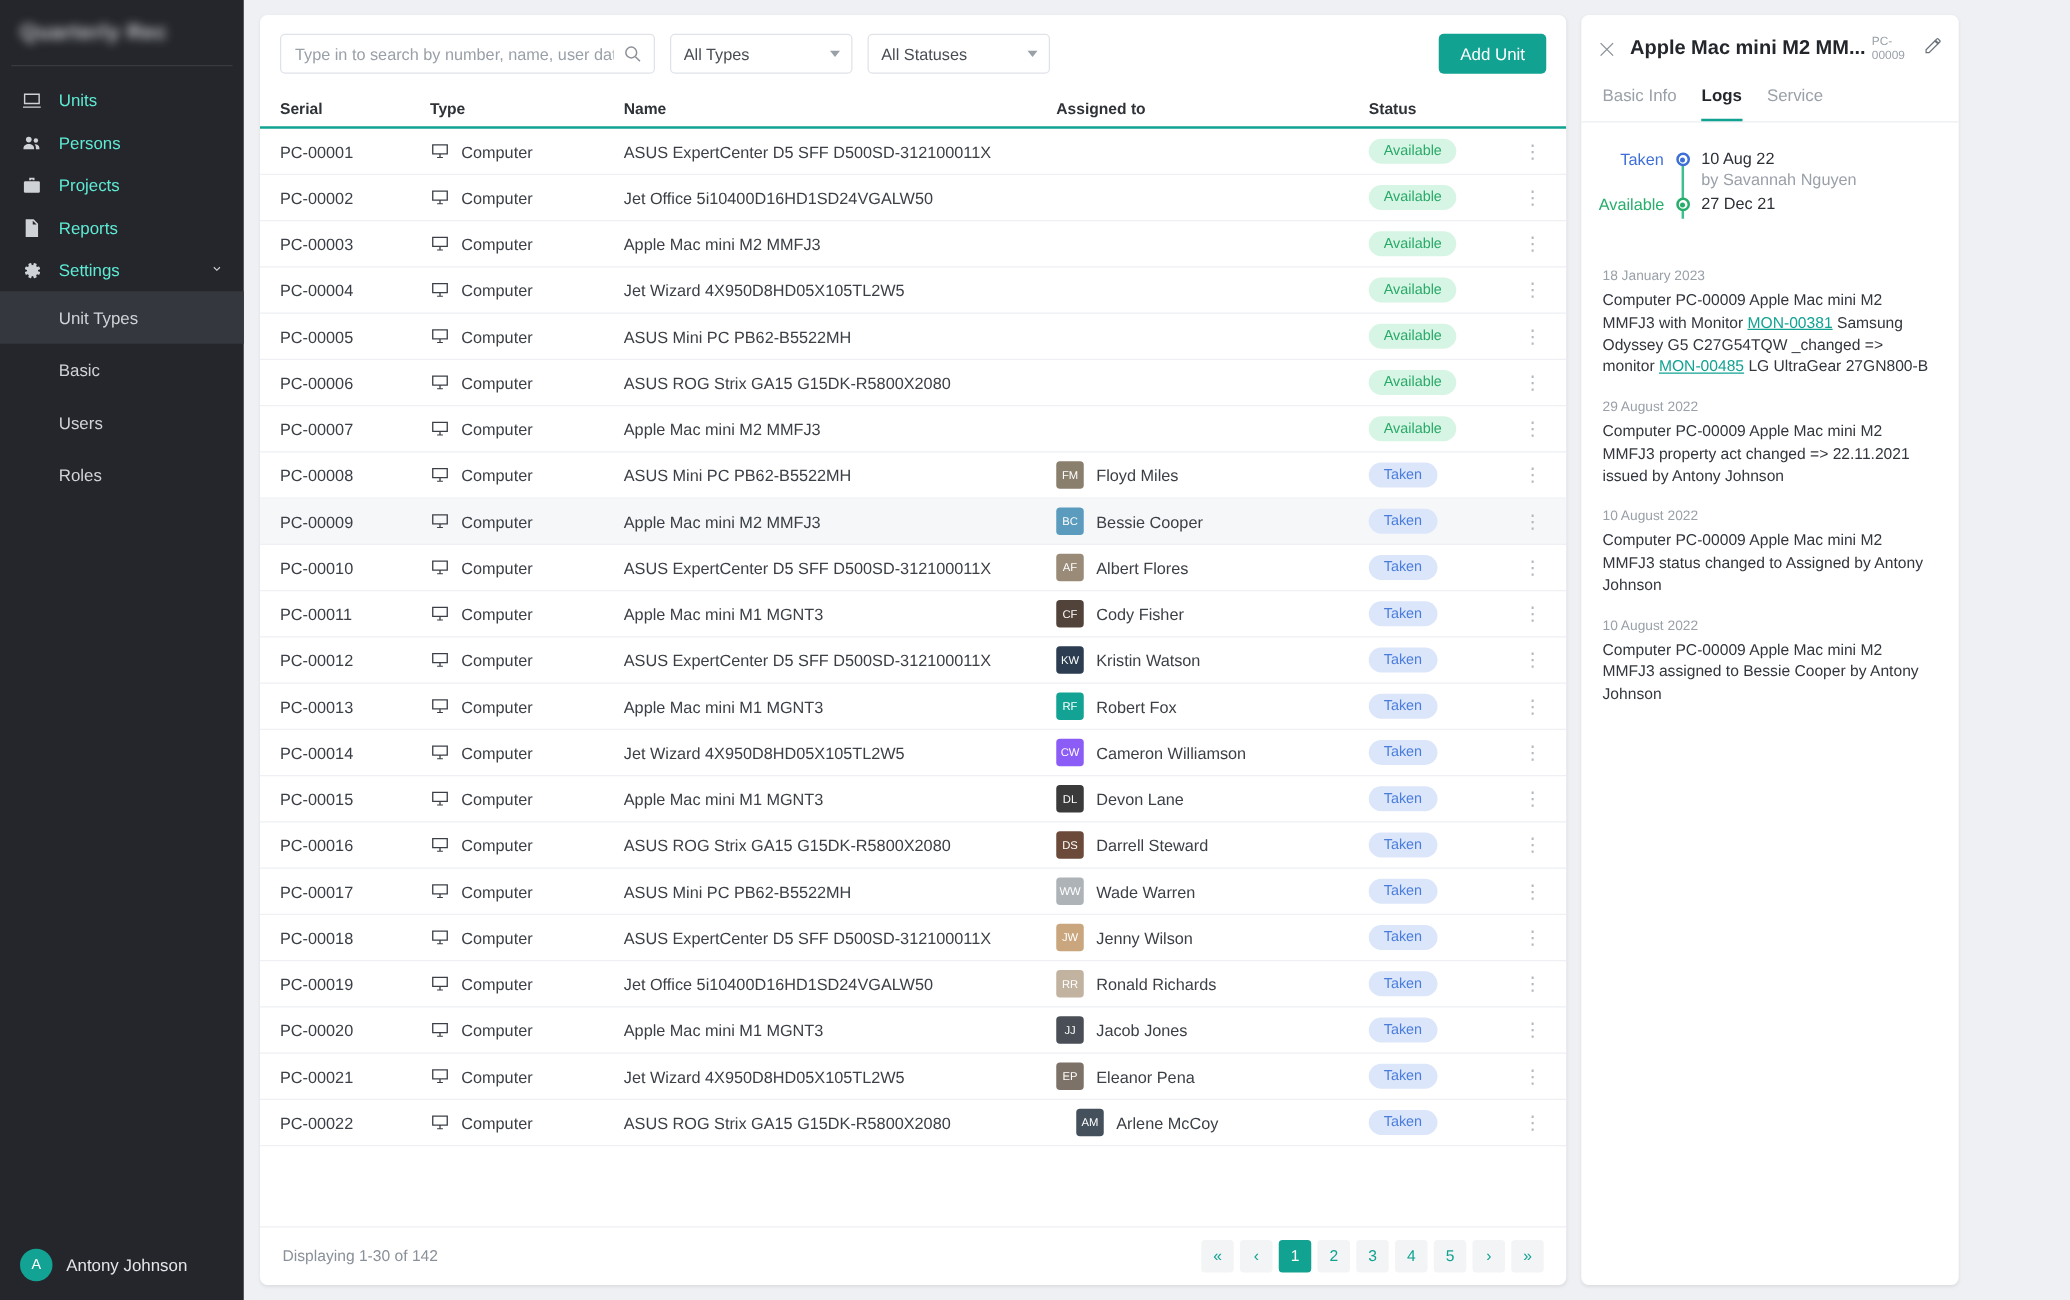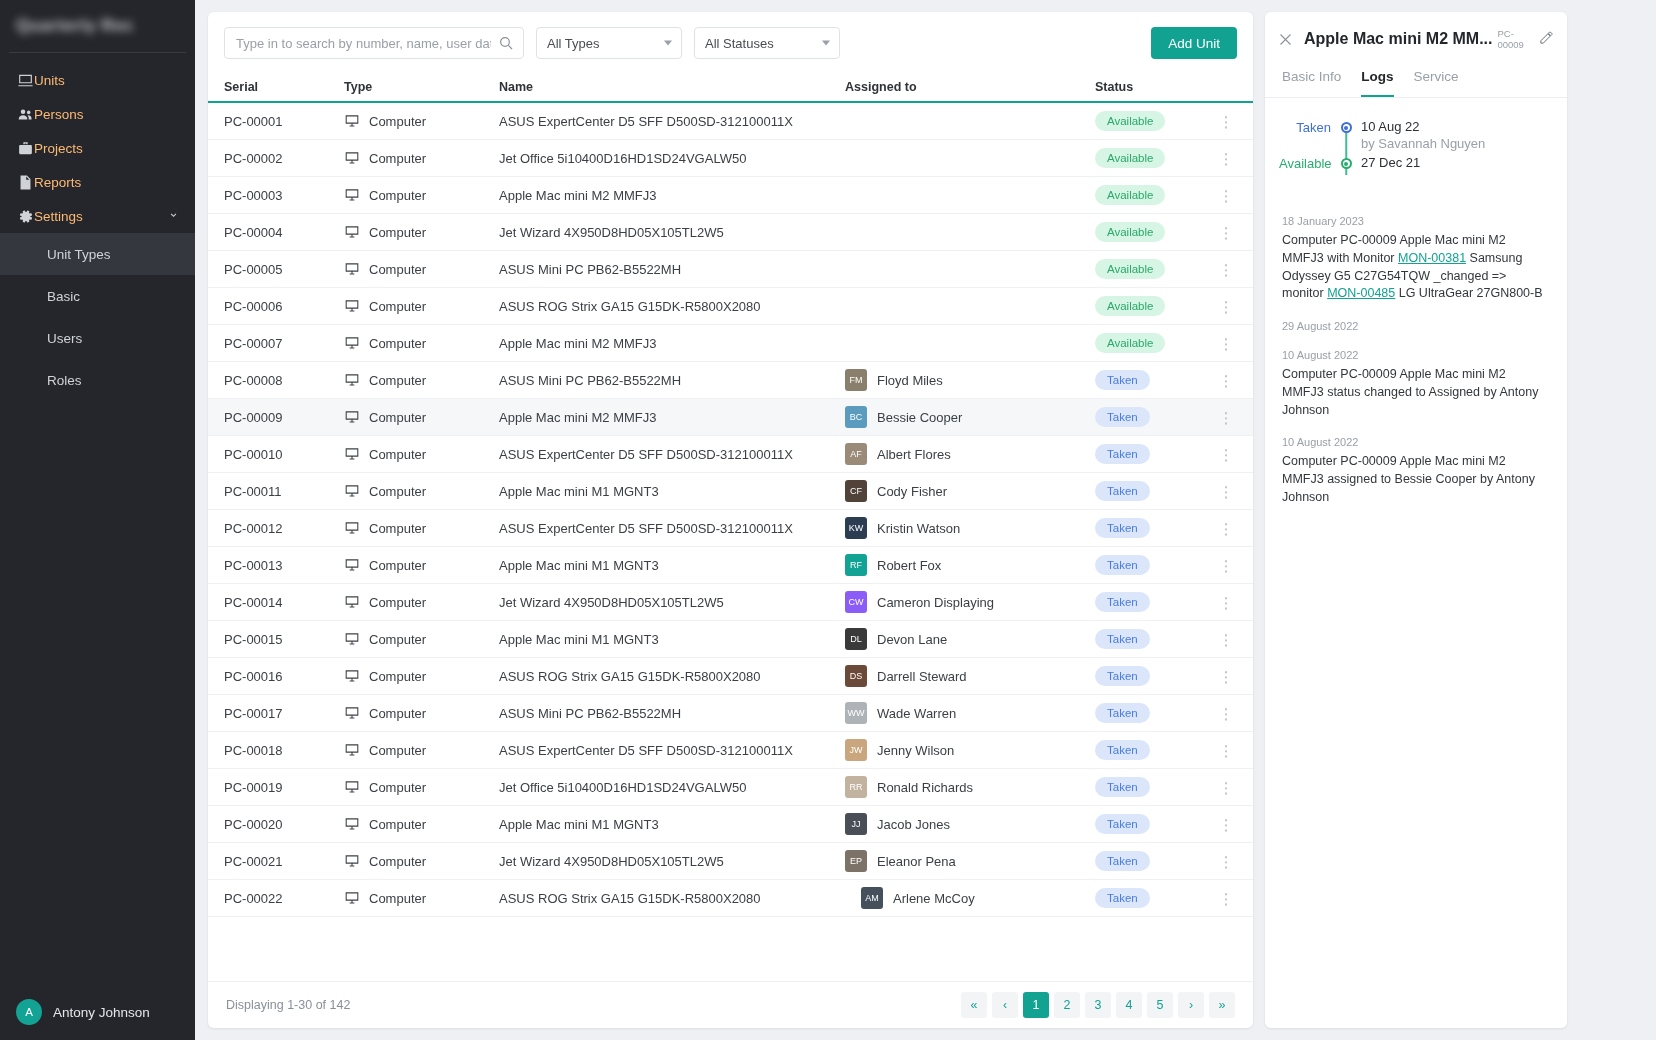--- a/index.html
+++ b/index.html
@@ -19,22 +19,22 @@
     position: relative;
   }
   .logo-wrap { height: 52px; display: flex; align-items: center; padding: 0 16px; }
   .logo-blur {
     font-size: 17px; font-weight: 700; color: #c4c7cc;
     filter: blur(4px); letter-spacing: .5px; user-select: none;
   }
   .sb-divider { height: 1px; background: #393b40; margin: 0 9px 10px 9px; }
   .nav { flex: 1; }
   .nav-item {
-    display: flex; align-items: center; 
-    height: 34px; padding: 0 16px; font-size: 13.5px; color: #fdba74;
+    display: flex; align-items: center; gap: 13px;
+    height: 34px; padding: 0 16px; font-size: 13.5px; color: #5eead4;
     cursor: pointer; position: relative;
   }
   .nav-item .ico { width: 18px; height: 18px; display: flex; align-items: center; justify-content: center; flex: 0 0 18px; }
   .nav-item .ico svg { width: 17px; height: 17px; fill: #cfd2d7; }
   .nav-item .chev { margin-left: auto; }
   .nav-item .chev svg { width: 11px; height: 11px; fill: #cfd2d7; }
   .sub-item {
     height: 42px; display: flex; align-items: center;
     padding-left: 47px; font-size: 13.5px; color: #d0d3d8; cursor: pointer;
   }
@@ -550,21 +550,21 @@
               <span class="mon-ic">
                 <svg viewBox="0 0 24 24">
                   <path d="M2.5 3.5h19v12.5h-19V3.5zm1.6 1.6v9.3h15.8V5.1H4.1zM8.5 18.8h7v1.4h-7v-1.4zM11.2 16h1.6v3h-1.6v-3z"></path>
                 </svg>
               </span>
               <span>Computer</span>
             </div>
             <div class="c-name">Jet Wizard 4X950D8HD05X105TL2W5</div>
             <div class="c-assign">
               <span class="ava" style="background: #8b5cf6;">CW</span>
-              <span>Cameron Displaying</span>
+              <span>Cameron Williamson</span>
             </div>
             <div class="c-status"><span class="badge taken">Taken</span></div>
             <div class="c-menu">
               <span class="kebab">⋮</span>
             </div>
           </div>
           <div class="row">
             <div class="c-serial">PC-00015</div>
             <div class="c-type">
               <span class="mon-ic">
@@ -789,20 +789,21 @@
           </div>
         </div>
 
       <div class="logs" id="logs">
           <div class="log-entry">
             <div class="log-date">18 January  2023</div>
             <div class="log-text"><span>Computer PC-00009 Apple Mac mini M2 MMFJ3 with Monitor </span><a href="#">MON-00381</a><span> Samsung Odyssey G5 C27G54TQW _changed =&gt; monitor </span><a href="#">MON-00485</a><span> LG UltraGear 27GN800-B</span></div>
           </div>
           <div class="log-entry">
             <div class="log-date">29 August  2022</div>
+            <div class="log-text"><span>Computer PC-00009 Apple Mac mini M2 MMFJ3 property act changed =&gt; 22.11.2021 issued by Antony Johnson</span></div>
           </div>
           <div class="log-entry">
             <div class="log-date">10 August  2022</div>
             <div class="log-text"><span>Computer PC-00009 Apple Mac mini M2 MMFJ3 status changed to Assigned by Antony Johnson</span></div>
           </div>
           <div class="log-entry">
             <div class="log-date">10 August  2022</div>
             <div class="log-text"><span>Computer PC-00009 Apple Mac mini M2 MMFJ3 assigned to Bessie Cooper by Antony Johnson</span></div>
           </div>
         </div>

